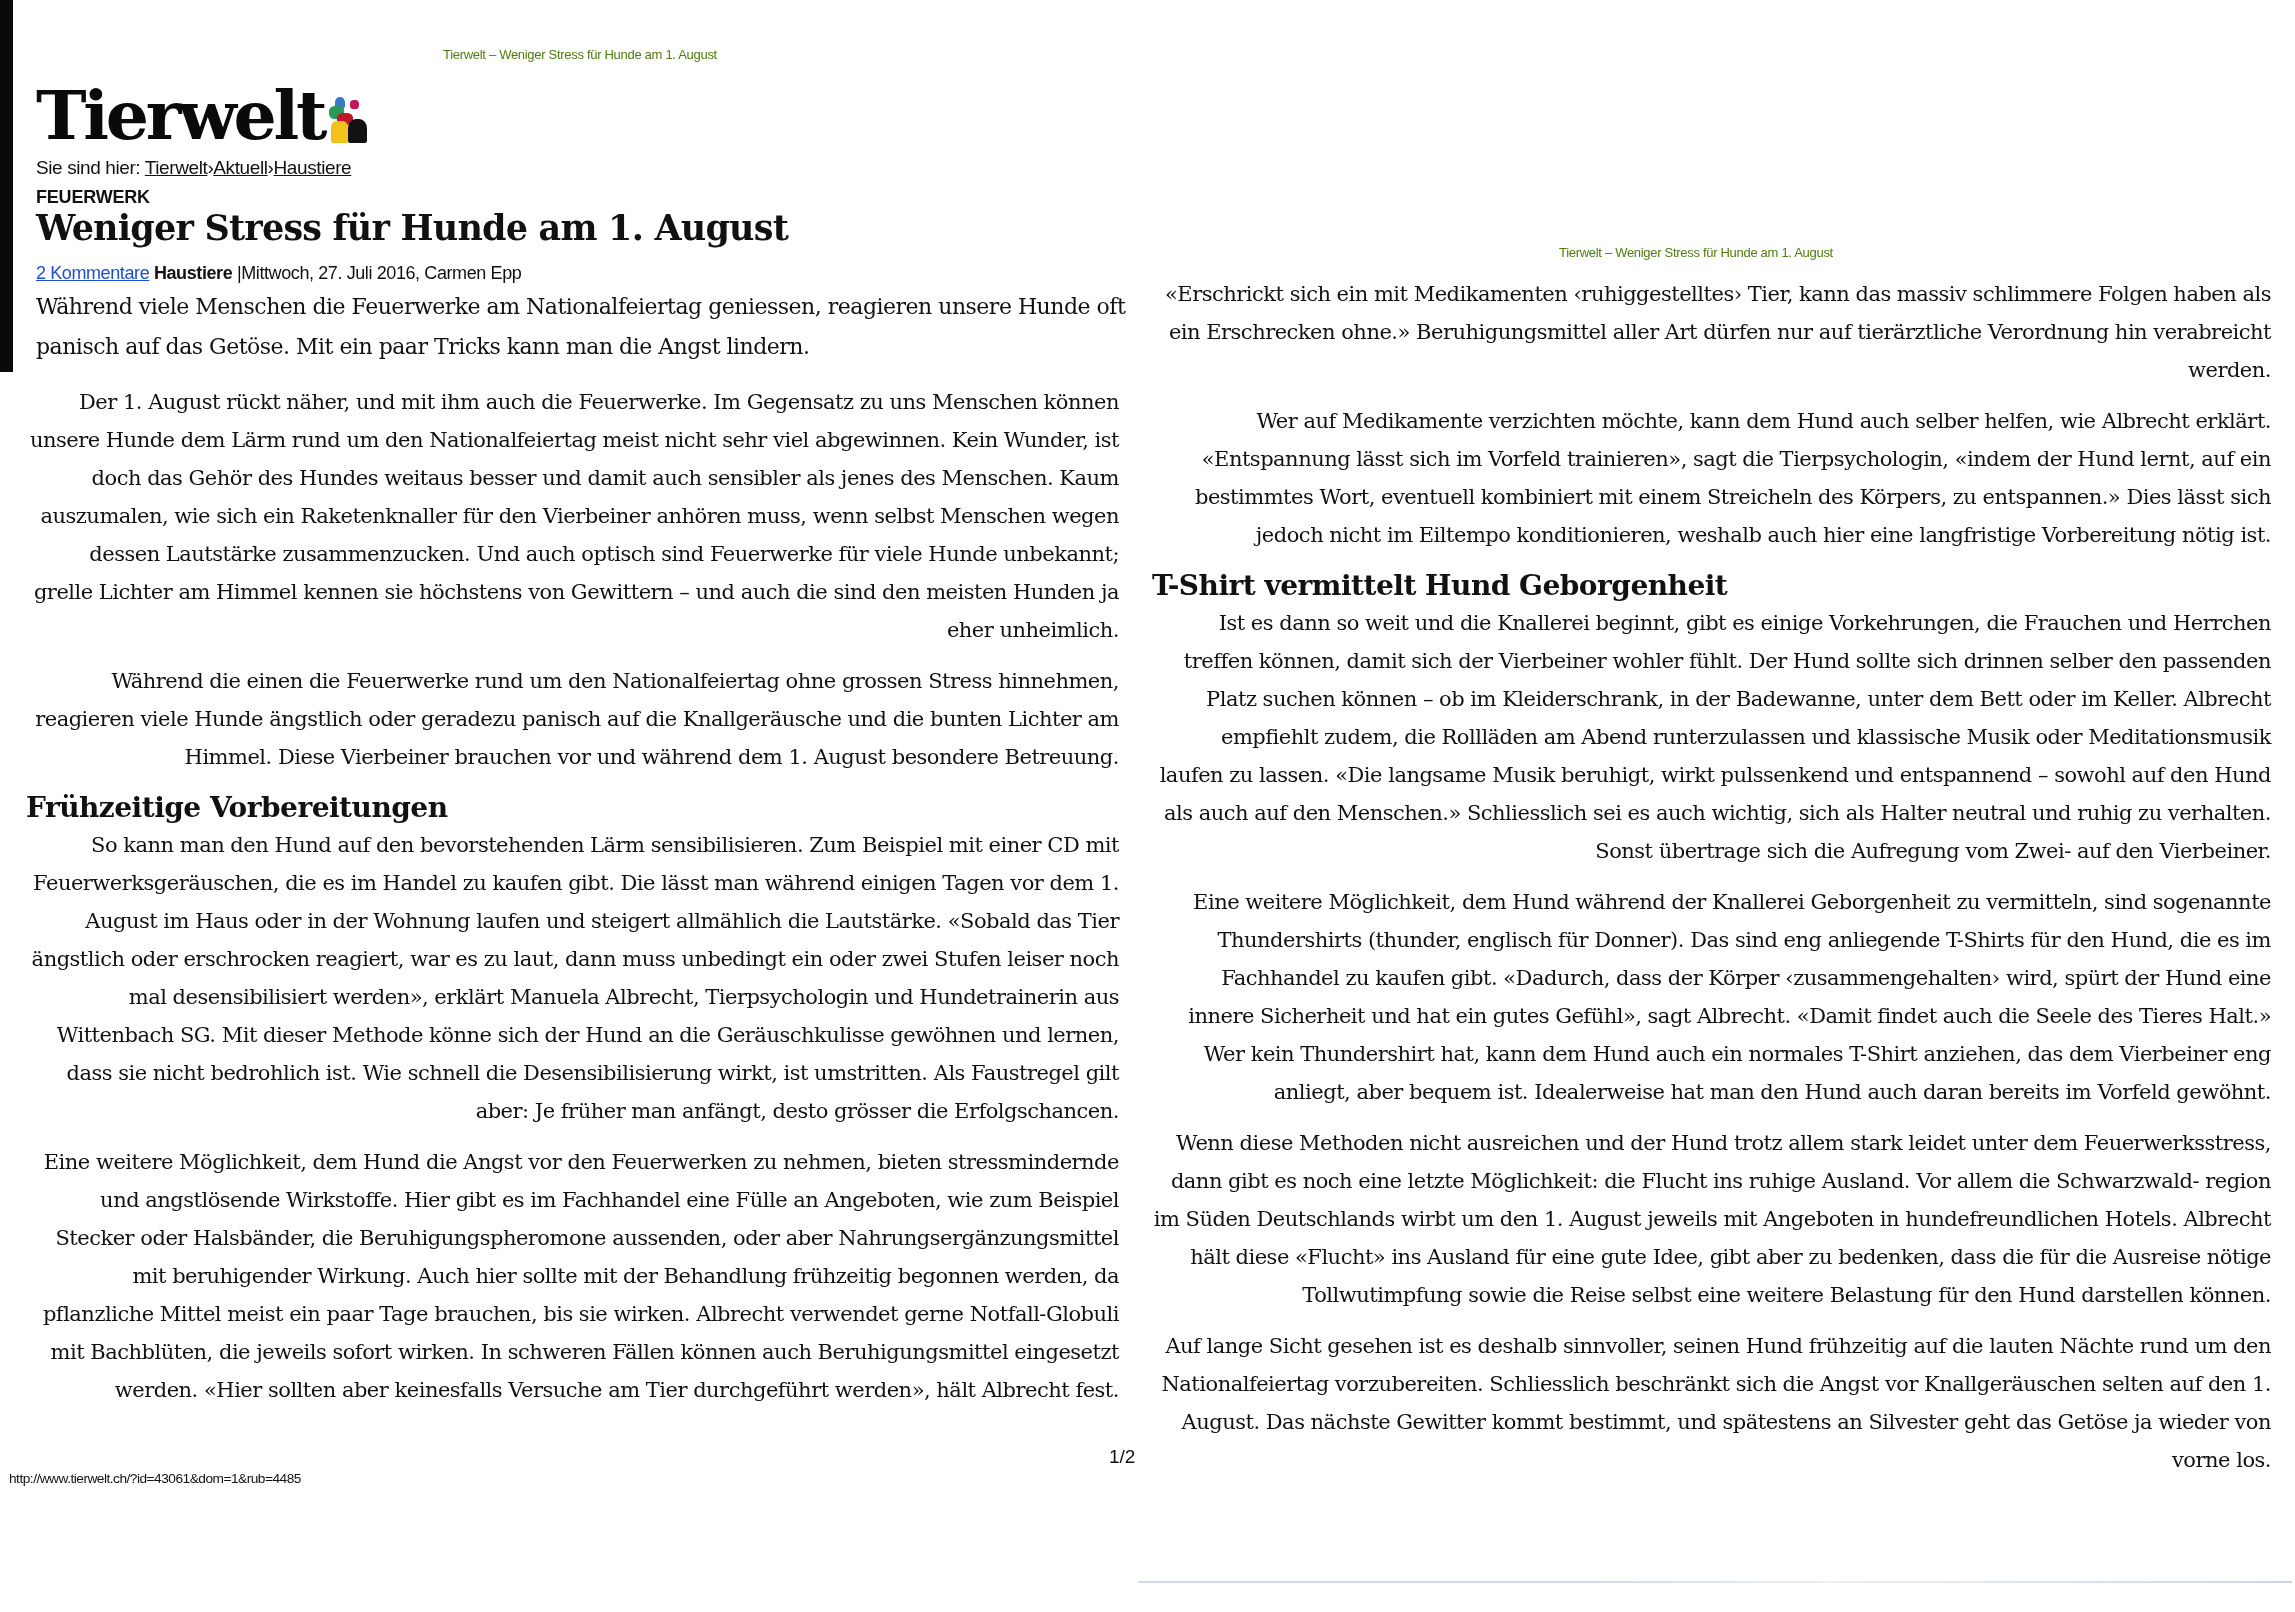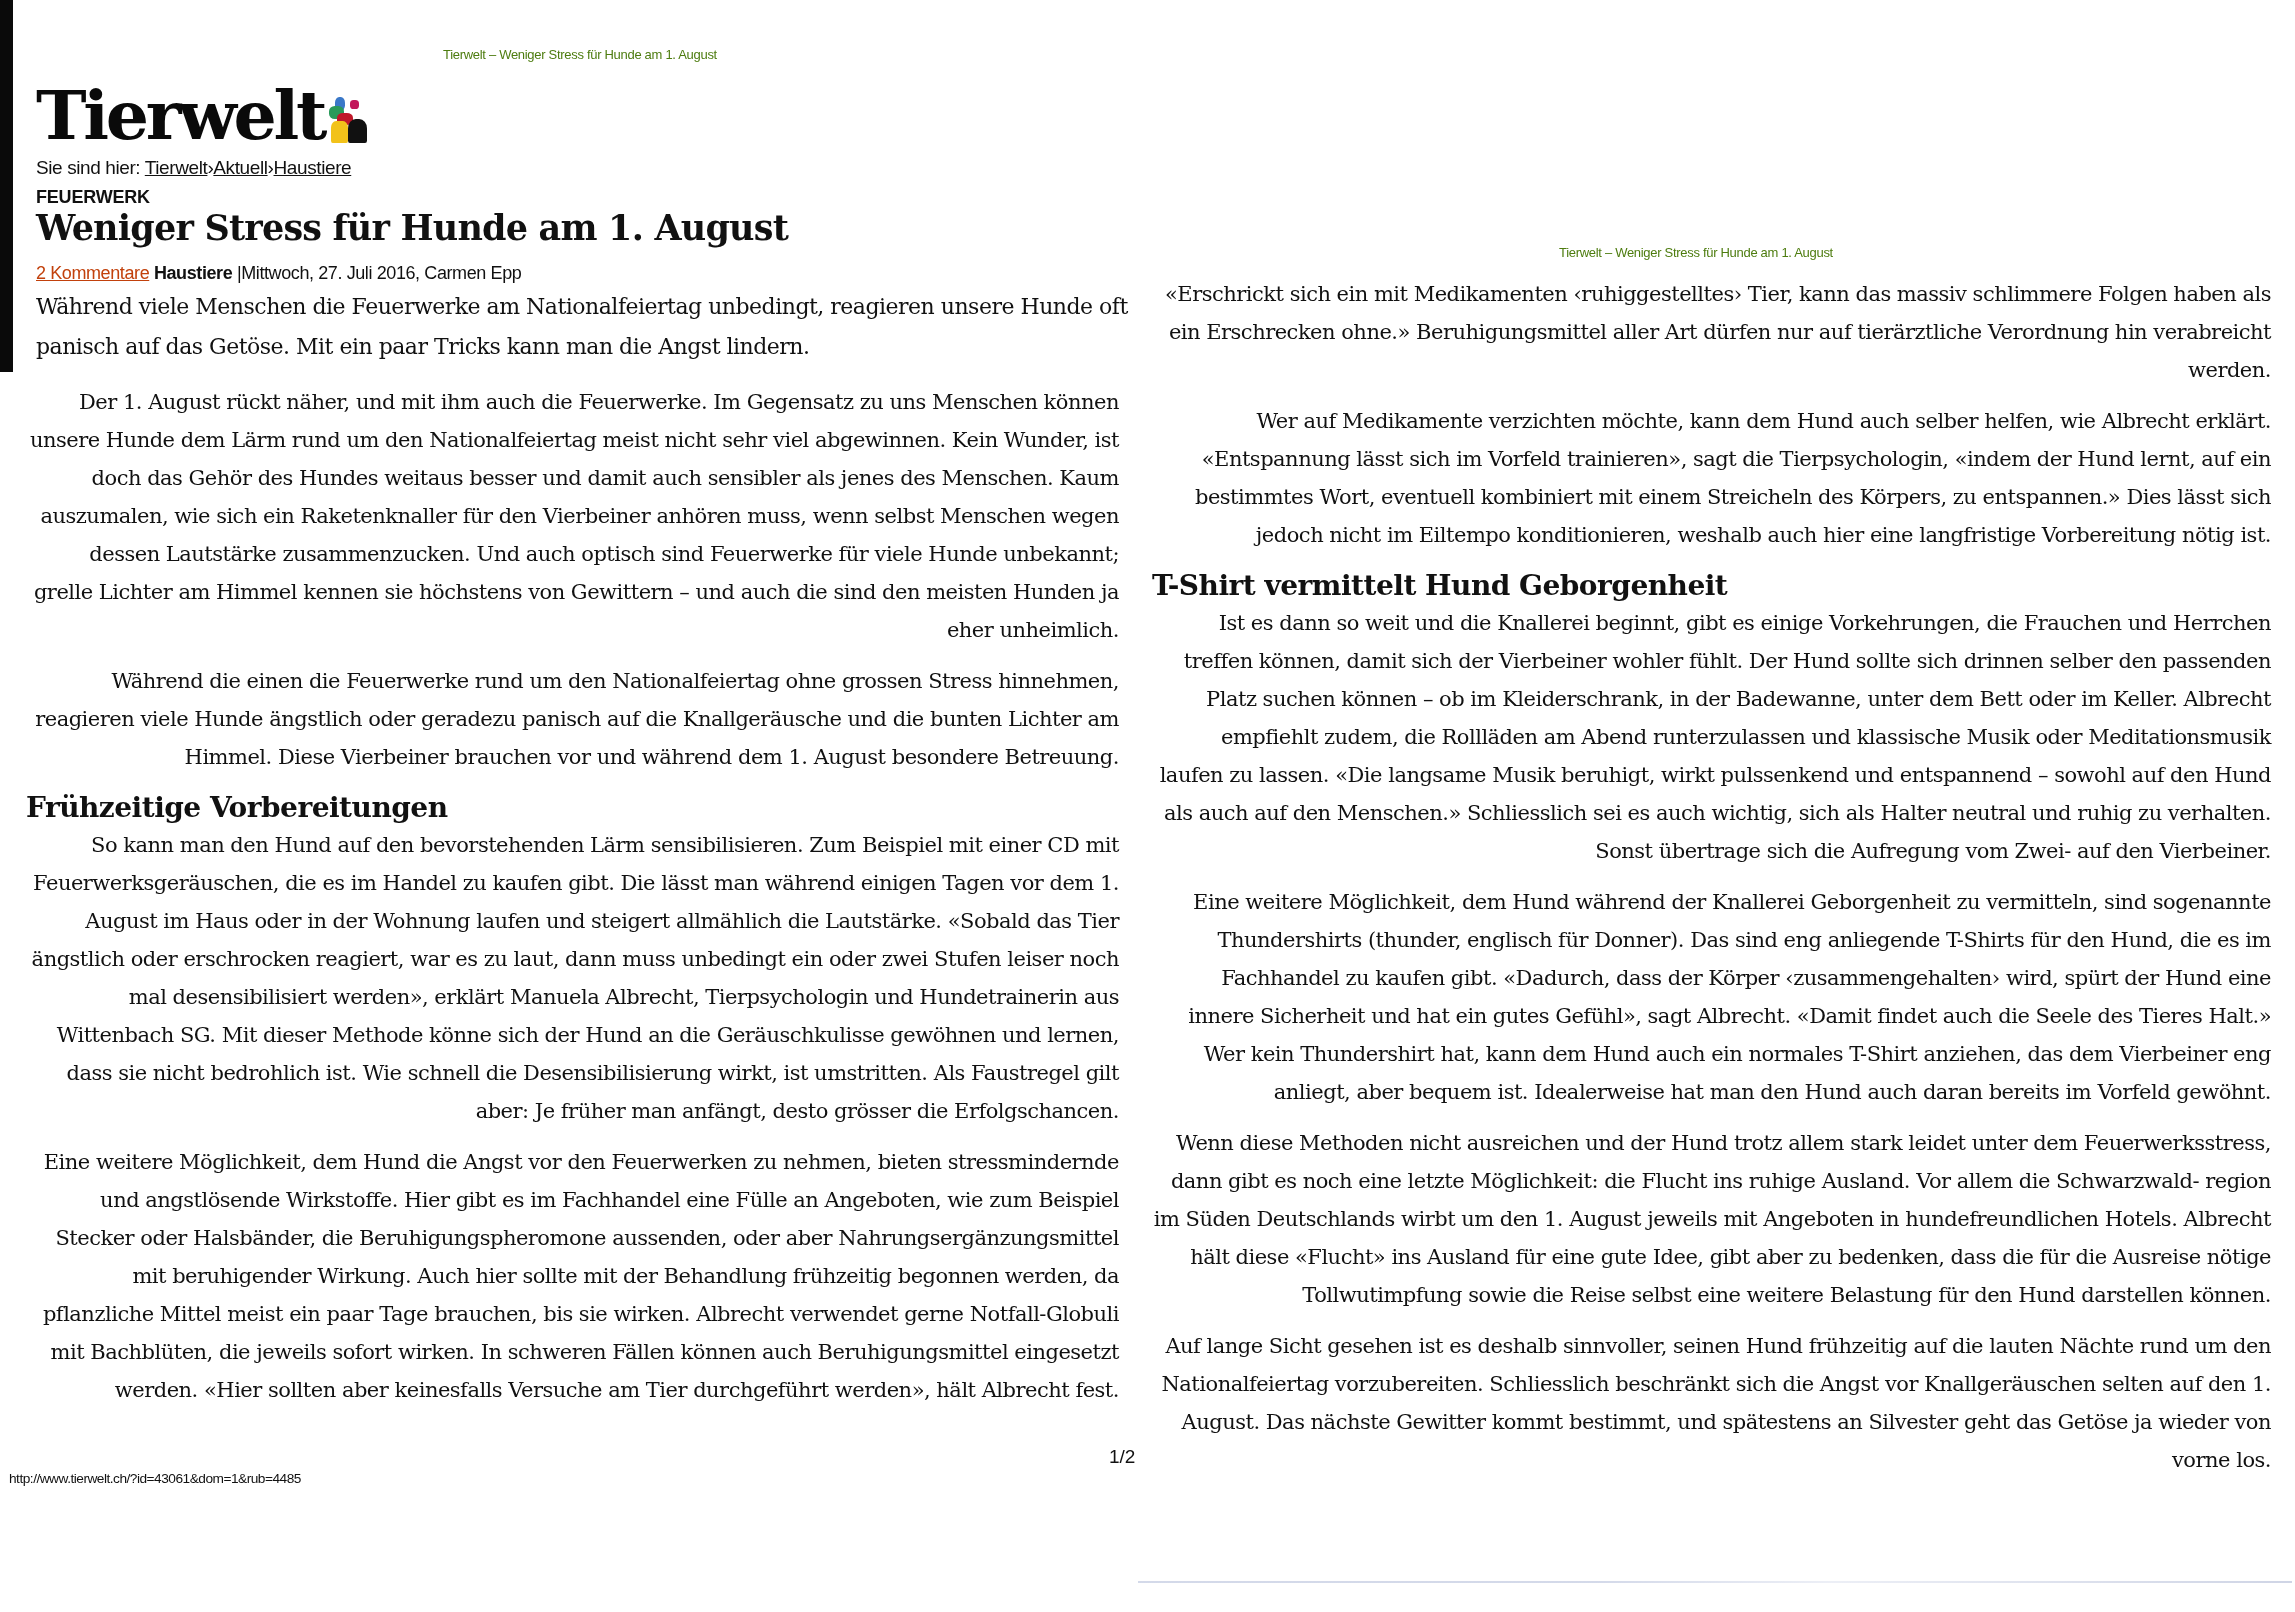--- a/index.html
+++ b/index.html
@@ -13,21 +13,21 @@
   .logo-text { font-family:"DejaVu Serif", serif; font-weight:bold; font-size:68px; line-height:65px; color:#0a0a0a; letter-spacing:-3.3px; }
   .logo-mark { width:40px; height:47px; margin-left:3.9px; margin-bottom:5.2px; position:relative; }
   .logo-mark span { position:absolute; display:block; border-radius:40%; }
   .sans { font-family:"Liberation Sans", sans-serif; }
   .serif { font-family:"DejaVu Serif", serif; }
   .breadcrumb { position:absolute; left:36px; top:157px; font-size:19px; letter-spacing:-0.4px; white-space:nowrap; }
   .breadcrumb a { color:#111; text-decoration:underline; }
   .kicker { position:absolute; left:36px; top:187px; font-size:18px; font-weight:bold; letter-spacing:-0.2px; }
   .title { position:absolute; left:36px; top:207px; font-size:35px; font-weight:bold; letter-spacing:-0.8px; white-space:nowrap; }
   .meta { position:absolute; left:36px; top:263px; font-size:18px; letter-spacing:-0.4px; white-space:nowrap; }
-  .meta a { color:#c2410c; text-decoration:underline; }
+  .meta a { color:#1d4ed8; text-decoration:underline; }
   .meta b { font-weight:bold; }
   .lead { position:absolute; left:36px; top:287px; width:1096px; font-size:22px; line-height:40px; letter-spacing:-0.5px; }
   .body-col { position:absolute; font-size:21px; line-height:38px; letter-spacing:-0.5px; }
   .body-col p { margin:0 16px 13px 0;text-align:right; }
   .body-col h3 { margin:0; font-size:28px; font-weight:bold; line-height:37px; letter-spacing:-0.5px; }
   .left-body { left:26px; top:383px; width:1109px; }
   .right-body { left:17px; top:275px; width:1135px; }
   .footer-url { position:absolute; left:9px; top:1446px; font-size:13.7px; letter-spacing:-0.5px;margin-top:25px; }
   .footer-page { position:absolute; left:1109px; top:1446px; font-size:19px; }
   .scan-line { position:absolute; left:1138px; top:1581px; width:1154px; height:2px; background:linear-gradient(90deg, #c9d0e4 0, #c9d0e4 40%, #e8ebf4 60%, #c3cadf 100%); opacity:0.8; }
@@ -59,21 +59,21 @@
 
   <div class="kicker sans">FEUERWERK</div>
   <h1 class="title serif" style="margin:0;">Weniger Stress für Hunde am 1. August</h1>
 
   <div class="meta sans">
     <a>2 Kommentare</a>
     <b>Haustiere</b>
     <span>|</span><span>Mittwoch, 27. Juli 2016, Carmen Epp</span>
   </div>
 
-  <div class="lead serif">Während viele Menschen die Feuerwerke am Nationalfeiertag unbedingt, reagieren unsere Hunde oft panisch auf das Getöse. Mit ein paar Tricks kann man die Angst lindern.</div>
+  <div class="lead serif">Während viele Menschen die Feuerwerke am Nationalfeiertag geniessen, reagieren unsere Hunde oft panisch auf das Getöse. Mit ein paar Tricks kann man die Angst lindern.</div>
 
   <div class="body-col left-body serif">
     <p>Der 1. August rückt näher, und mit ihm auch die Feuerwerke. Im Gegensatz zu uns Menschen können unsere Hunde dem Lärm rund um den Nationalfeiertag meist nicht sehr viel abgewinnen. Kein Wunder, ist doch das Gehör des Hundes weitaus besser und damit auch sensibler als jenes des Menschen. Kaum auszumalen, wie sich ein Raketenknaller für den Vierbeiner anhören muss, wenn selbst Menschen wegen dessen Lautstärke zusammenzucken. Und auch optisch sind Feuerwerke für viele Hunde unbekannt; grelle Lichter am Himmel kennen sie höchstens von Gewittern – und auch die sind den meisten Hunden ja eher unheimlich.</p>
     <p>Während die einen die Feuerwerke rund um den Nationalfeiertag ohne grossen Stress hinnehmen, reagieren viele Hunde ängstlich oder geradezu panisch auf die Knallgeräusche und die bunten Lichter am Himmel. Diese Vierbeiner brauchen vor und während dem 1. August besondere Betreuung.</p>
     <h3>Frühzeitige Vorbereitungen</h3>
     <p>So kann man den Hund auf den bevorstehenden Lärm sensibilisieren. Zum Beispiel mit einer CD mit Feuerwerksgeräuschen, die es im Handel zu kaufen gibt. Die lässt man während einigen Tagen vor dem 1. August im Haus oder in der Wohnung laufen und steigert allmählich die Lautstärke. «Sobald das Tier ängstlich oder erschrocken reagiert, war es zu laut, dann muss unbedingt ein oder zwei Stufen leiser noch mal desensibilisiert werden», erklärt Manuela Albrecht, Tierpsychologin und Hundetrainerin aus Wittenbach SG. Mit dieser Methode könne sich der Hund an die Geräuschkulisse gewöhnen und lernen, dass sie nicht bedrohlich ist. Wie schnell die Desensibilisierung wirkt, ist umstritten. Als Faustregel gilt aber: Je früher man anfängt, desto grösser die Erfolgschancen.</p>
     <p>Eine weitere Möglichkeit, dem Hund die Angst vor den Feuerwerken zu nehmen, bieten stressmindernde und angstlösende Wirkstoffe. Hier gibt es im Fachhandel eine Fülle an Angeboten, wie zum Beispiel Stecker oder Halsbänder, die Beruhigungspheromone aussenden, oder aber Nahrungsergänzungsmittel mit beruhigender Wirkung. Auch hier sollte mit der Behandlung frühzeitig begonnen werden, da pflanzliche Mittel meist ein paar Tage brauchen, bis sie wirken. Albrecht verwendet gerne Notfall-Globuli mit Bachblüten, die jeweils sofort wirken. In schweren Fällen können auch Beruhigungsmittel eingesetzt werden. «Hier sollten aber keinesfalls Versuche am Tier durchgeführt werden», hält Albrecht fest.</p>
   </div>
 
   <div class="footer-url sans">http://www.tierwelt.ch/?id=43061&amp;dom=1&amp;rub=4485</div>

